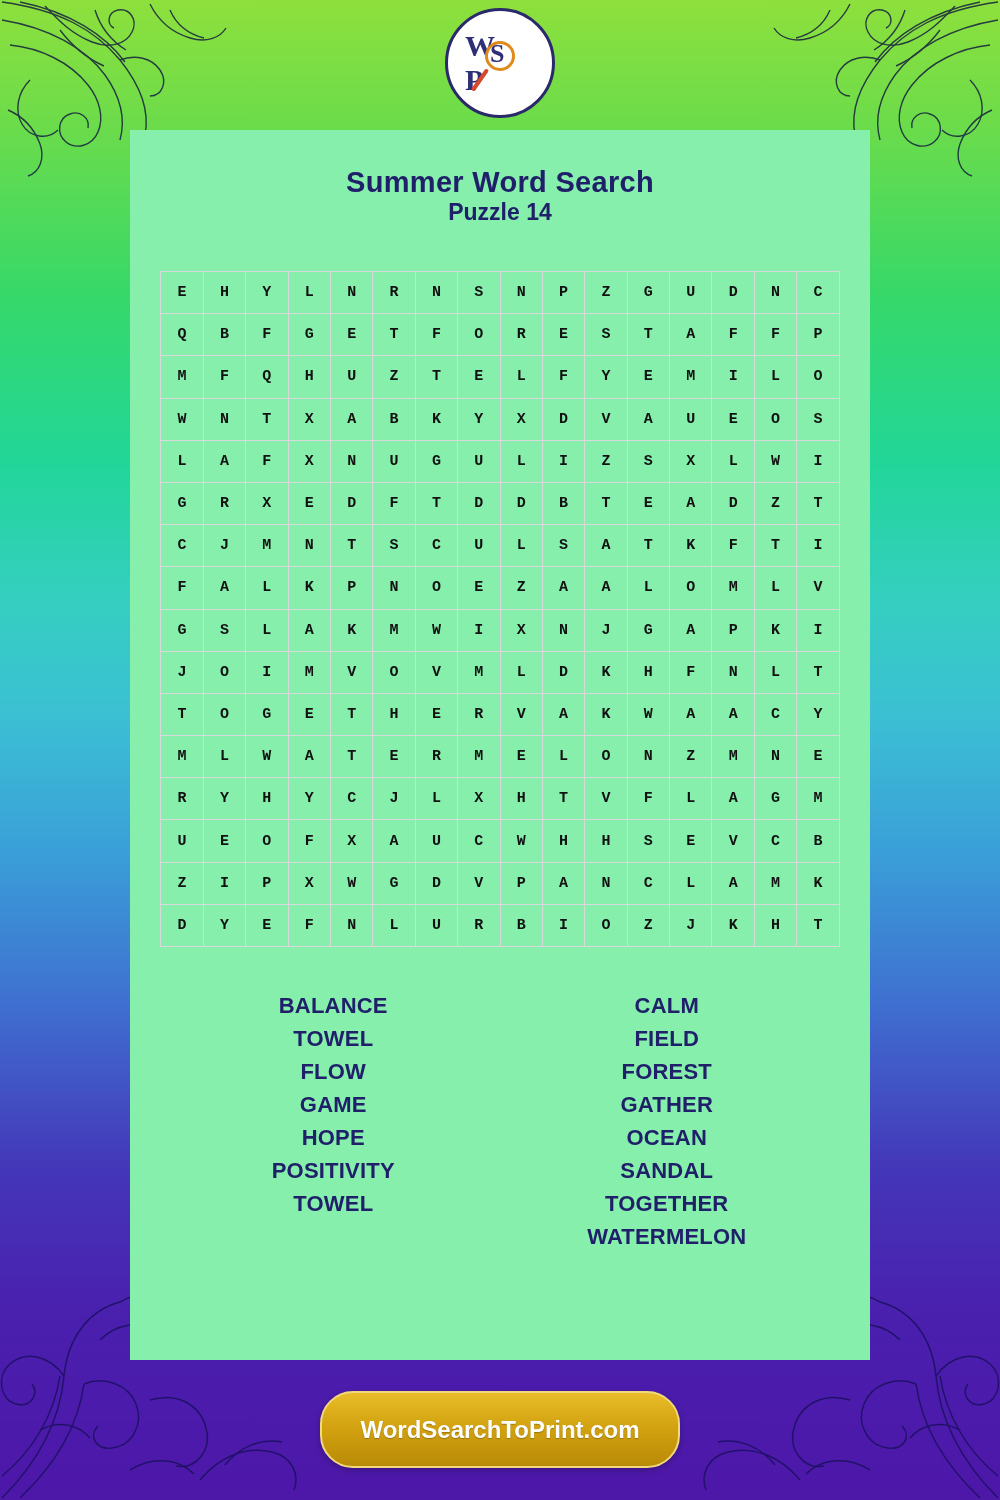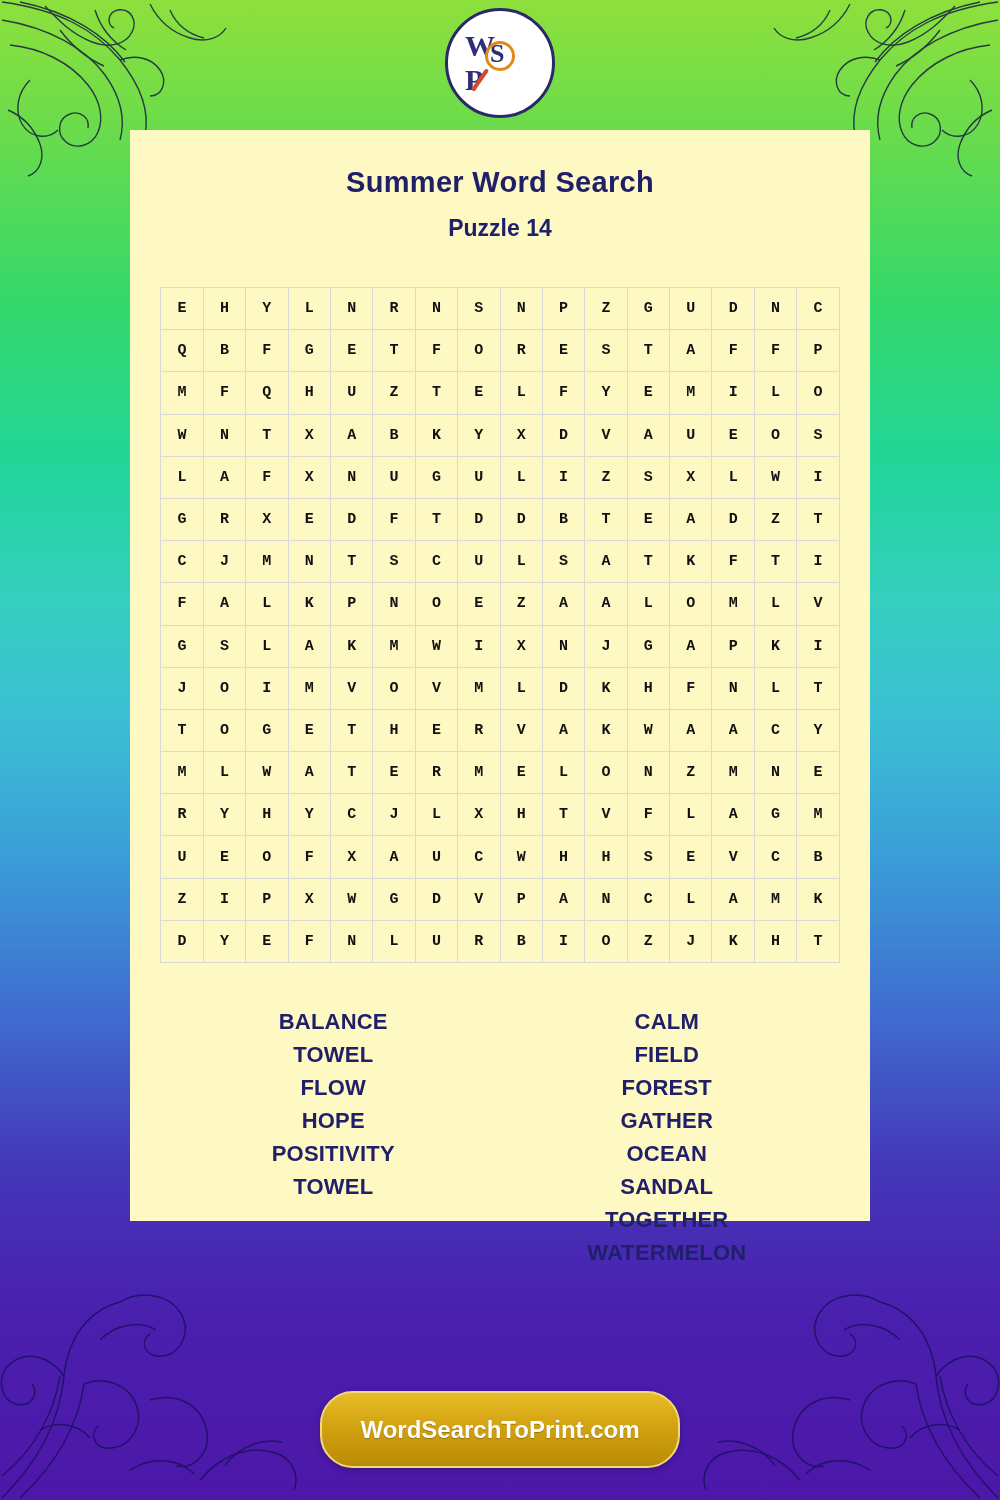--- a/index.html
+++ b/index.html
@@ -99,39 +99,38 @@
     font-weight: bold;
     color: #2f2f77;
   }
 
   
   .sheet {
     position: absolute;
     left: 130px;
     top: 130px;
     width: 740px;
-    height: 1091px;
-    background: #fef9c3;
+    height: 1230px;
+    background: #86efac;
     z-index: 3;
   }
 
   .title {
     text-align: center;
     font-size: 29px;
     font-weight: bold;
     color: #20206a;
     margin-top: 36px;
     letter-spacing: 0.3px;
   }
   .subtitle {
     text-align: center;
     font-size: 23px;
     font-weight: bold;
     color: #20206a;
-    margin-top: 16px;
   }
 
   
   .grid-wrap {
     margin: 45px auto 0 auto;
     width: 680px;
     display: flex;
     justify-content: center;
   }
   table.grid {
@@ -576,20 +575,21 @@
           </tr>
         </tbody>
     </table>
   </div>
 
   <div class="words">
     <div class="words-col" id="col-left">
         <div class="word">BALANCE</div>
         <div class="word">TOWEL</div>
         <div class="word">FLOW</div>
+        <div class="word">GAME</div>
         <div class="word">HOPE</div>
         <div class="word">POSITIVITY</div>
         <div class="word">TOWEL</div>
       </div>
     <div class="words-col" id="col-right">
         <div class="word">CALM</div>
         <div class="word">FIELD</div>
         <div class="word">FOREST</div>
         <div class="word">GATHER</div>
         <div class="word">OCEAN</div>

